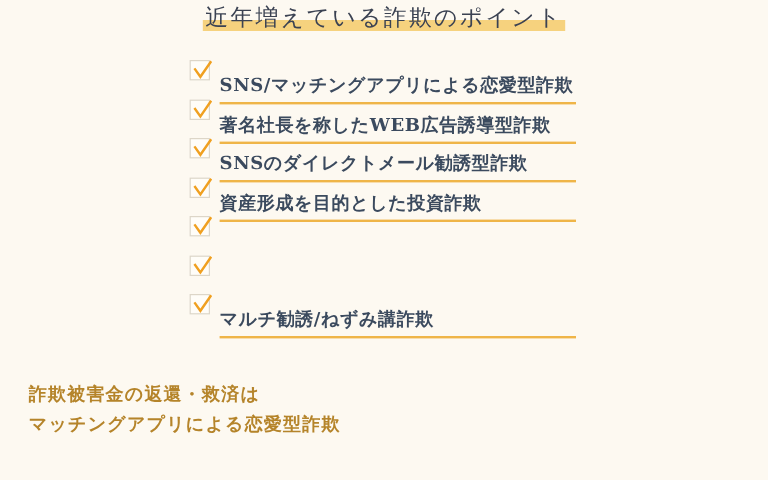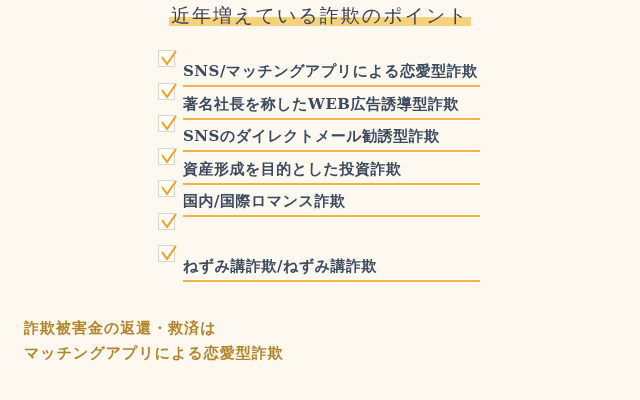--- a/index.html
+++ b/index.html
@@ -88,35 +88,34 @@
         </svg>
       </span>
     <span class="label">資産形成を目的とした投資詐欺</span>
   </li>
   <li class="item">
     <span class="check">
         <svg width="18" height="18" viewBox="0 0 18 18">
           <path d="M2 8 L7 15 L16 2" fill="none" stroke="#f0a020" stroke-width="2"></path>
         </svg>
       </span>
-    <span class="label">国内/国際ロマンス詐欺</span>
   </li>
   <li class="item">
     <span class="check">
         <svg width="18" height="18" viewBox="0 0 18 18">
           <path d="M2 8 L7 15 L16 2" fill="none" stroke="#f0a020" stroke-width="2"></path>
         </svg>
       </span>
   </li>
   <li class="item">
     <span class="check">
         <svg width="18" height="18" viewBox="0 0 18 18">
           <path d="M2 8 L7 15 L16 2" fill="none" stroke="#f0a020" stroke-width="2"></path>
         </svg>
       </span>
-    <span class="label">ねずみ講詐欺/ねずみ講詐欺</span>
+    <span class="label">マルチ勧誘/ねずみ講詐欺</span>
   </li>
 </ul>
 
 <div class="footer">
   <div>詐欺被害金の返還・救済は</div>
   <div>マッチングアプリによる恋愛型詐欺</div>
 </div>
 
 </body></html>

